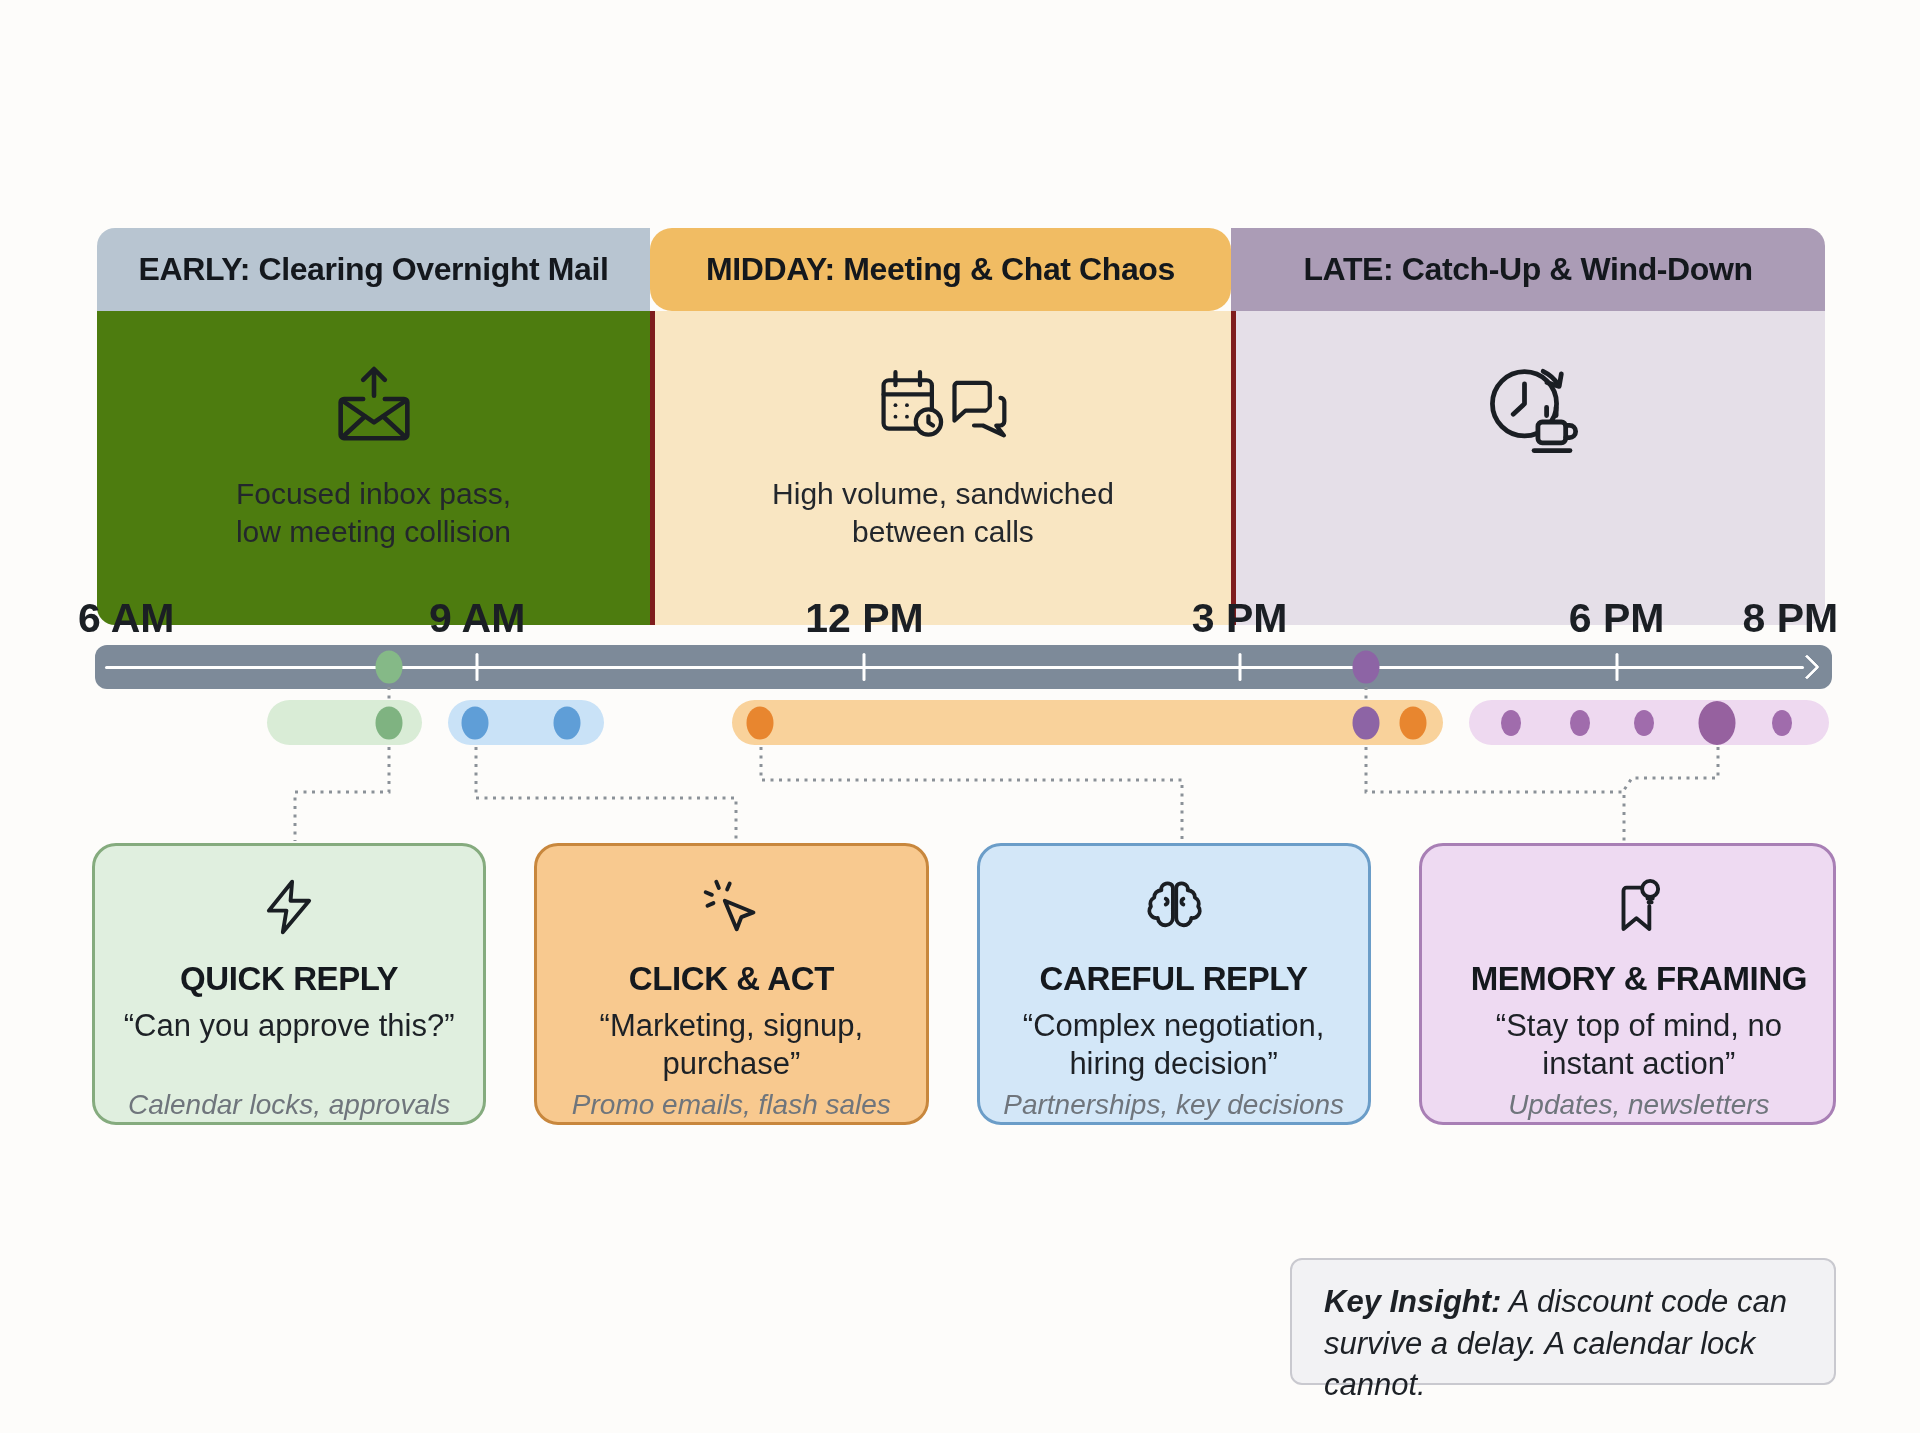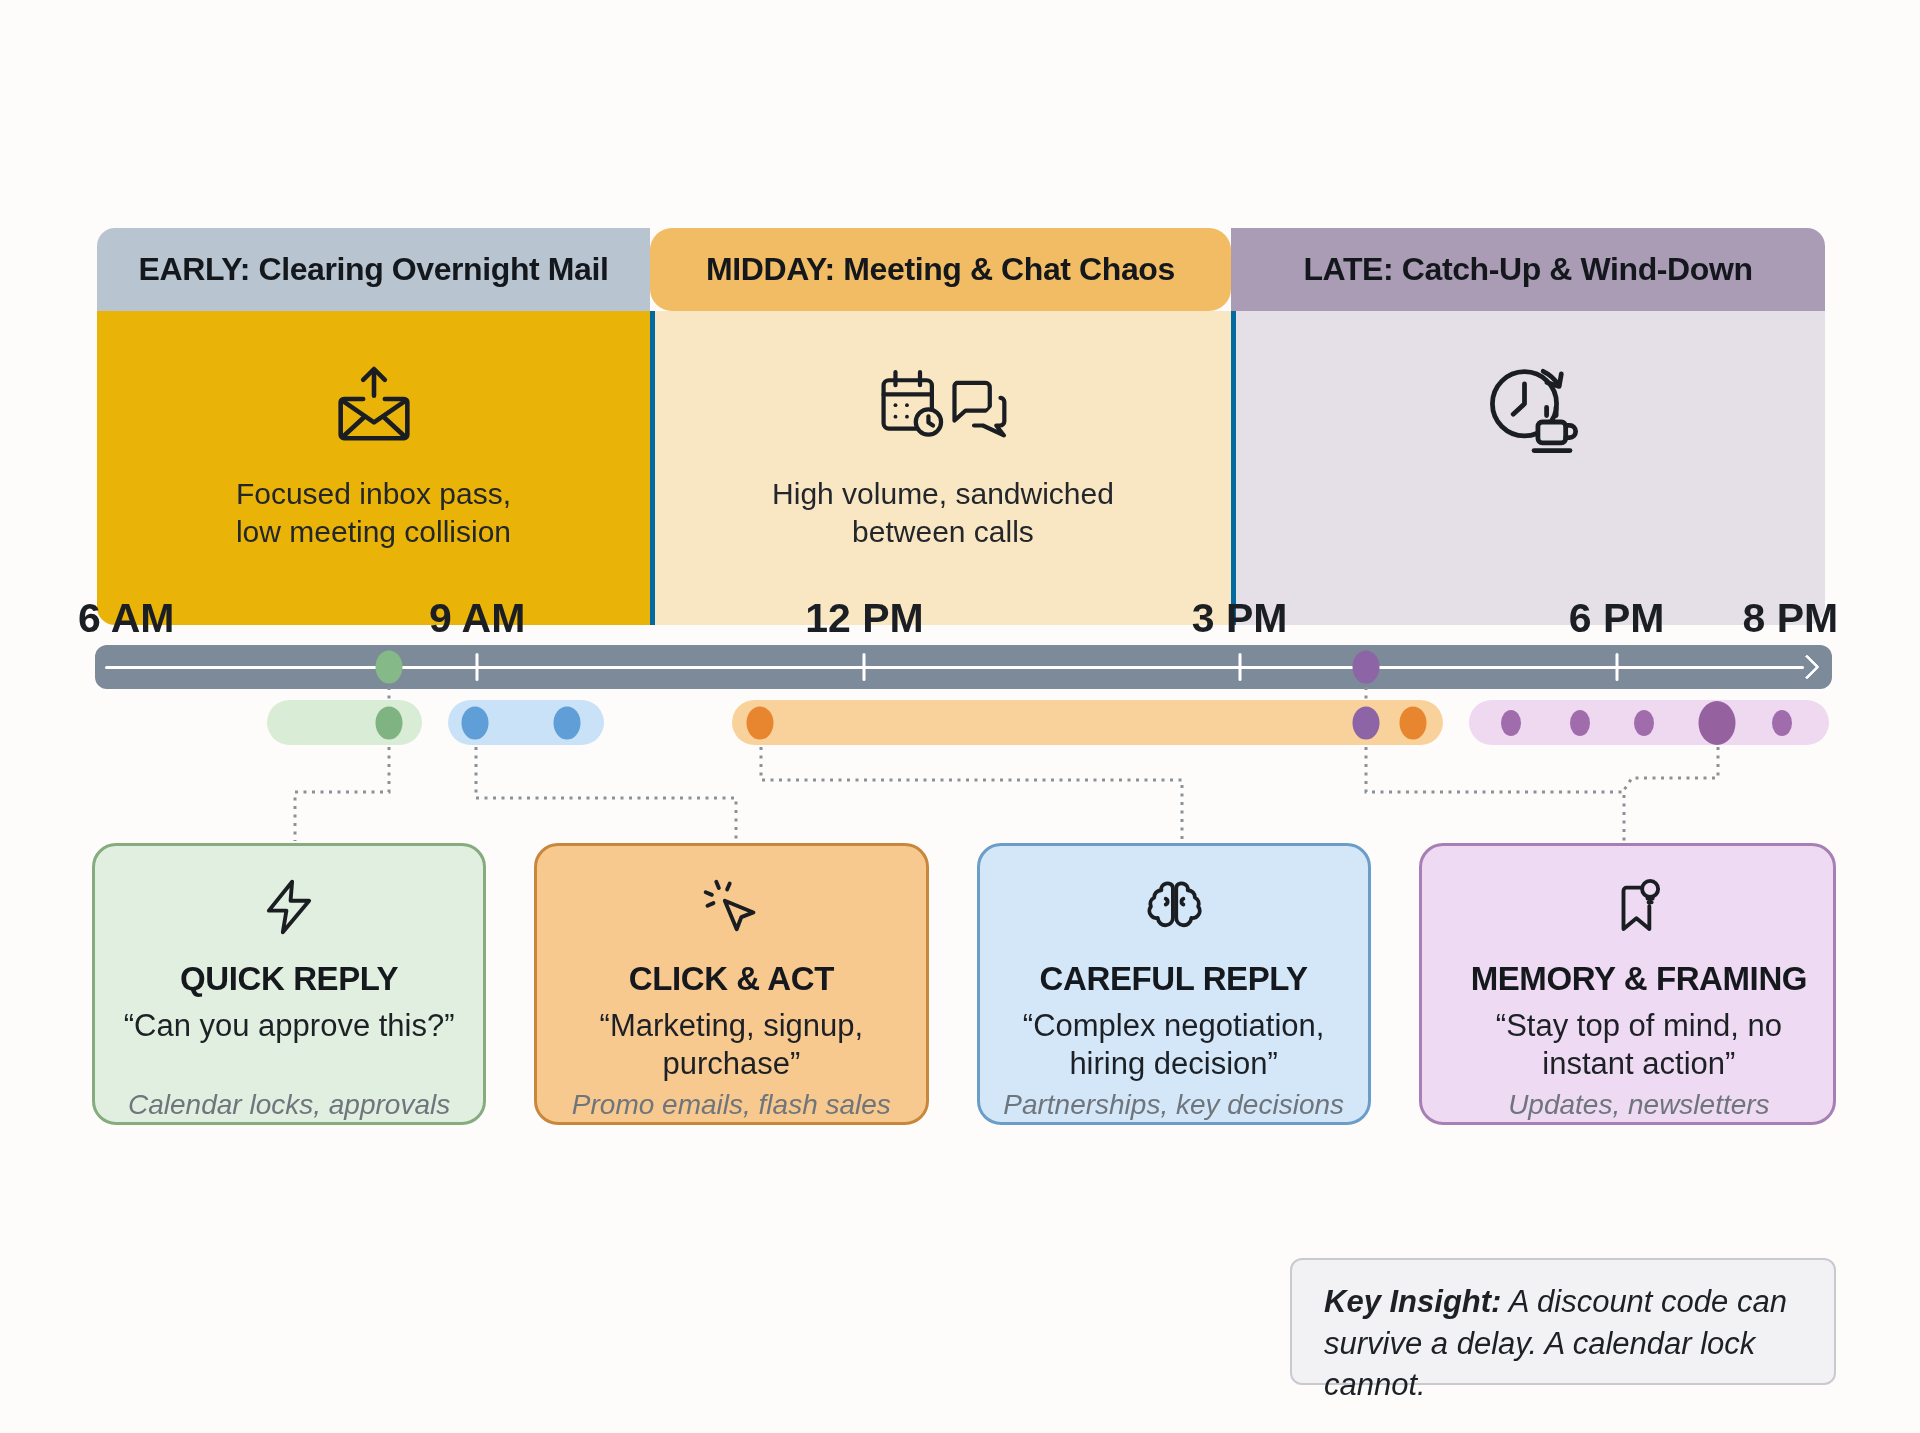--- a/index.html
+++ b/index.html
@@ -12,21 +12,21 @@
   .phases{position:absolute;left:97px;top:228px;width:1728px;height:397px;
     display:flex;border-radius:18px;overflow:hidden;}
   .phase{display:flex;flex-direction:column;box-sizing:border-box;}
   .phase-early{width:553px;}
   .phase-midday{width:581px;}
   .phase-late{width:594px;}
   .phase-header{height:83px;display:flex;align-items:center;justify-content:center;
     font-weight:bold;font-size:32px;letter-spacing:-0.4px;color:#14181d;}
   .phase-body{flex:1;display:flex;flex-direction:column;align-items:center;
     padding-top:46px;box-sizing:border-box;}
-  .phase-midday .phase-body,.phase-late .phase-body{border-left:5px solid #0369a1;}
+  .phase-midday .phase-body,.phase-late .phase-body{border-left:5px solid #7f1d1d;}
   .phase-icon{height:104px;display:flex;align-items:center;justify-content:center;}
   .phase-desc{margin-top:14px;font-size:30px;line-height:1.26;color:#23272c;
     text-align:center;white-space:pre-line;}
   
   .tl-labels{position:absolute;left:95px;top:600px;width:1737px;height:42px;}
   .tl-label{position:absolute;bottom:0;transform:translateX(-50%);
     font-size:41px;font-weight:bold;color:#1b1f24;white-space:nowrap;}
   .tl-bar{position:absolute;left:95px;top:645px;width:1737px;height:44px;
     border-radius:12px;}
   .tl-line{position:absolute;left:10px;right:28px;top:50%;height:3px;margin-top:-1.5px;
@@ -67,21 +67,21 @@
   .icon-stroke{stroke:#1a1e23;fill:none;stroke-linecap:round;stroke-linejoin:round;}
 </style>
 </head>
 <body>
 
 <div class="stage">
 
   <section class="phases">
     <div class="phase phase-early">
       <div class="phase-header" style="background: rgb(184, 197, 209);">EARLY: Clearing Overnight Mail</div>
-      <div class="phase-body" style="background: #eab308;">
+      <div class="phase-body" style="background: #4d7c0f;">
         <div class="phase-icon">
           <svg width="100" height="100" viewBox="0 0 24 24" class="icon-stroke" stroke-width="1.1">
             <path d="M14.6 9.6 H19.2 A.8 .8 0 0 1 20 10.4 V18.2 A.8 .8 0 0 1 19.2 19 H4.8 A.8 .8 0 0 1 4 18.2 V10.4 A.8 .8 0 0 1 4.8 9.6 H9.4"></path>
             <path d="M4.4 10 L12 15.2 L19.6 10"></path>
             <path d="M4.6 18.6 L9.8 13.8 M19.4 18.6 L14.2 13.8"></path>
             <path d="M12 8.8 V2.6 M9.4 5 L12 2.4 L14.6 5"></path>
           </svg>
         </div>
         <div class="phase-desc">Focused inbox pass,
 low meeting collision</div>

